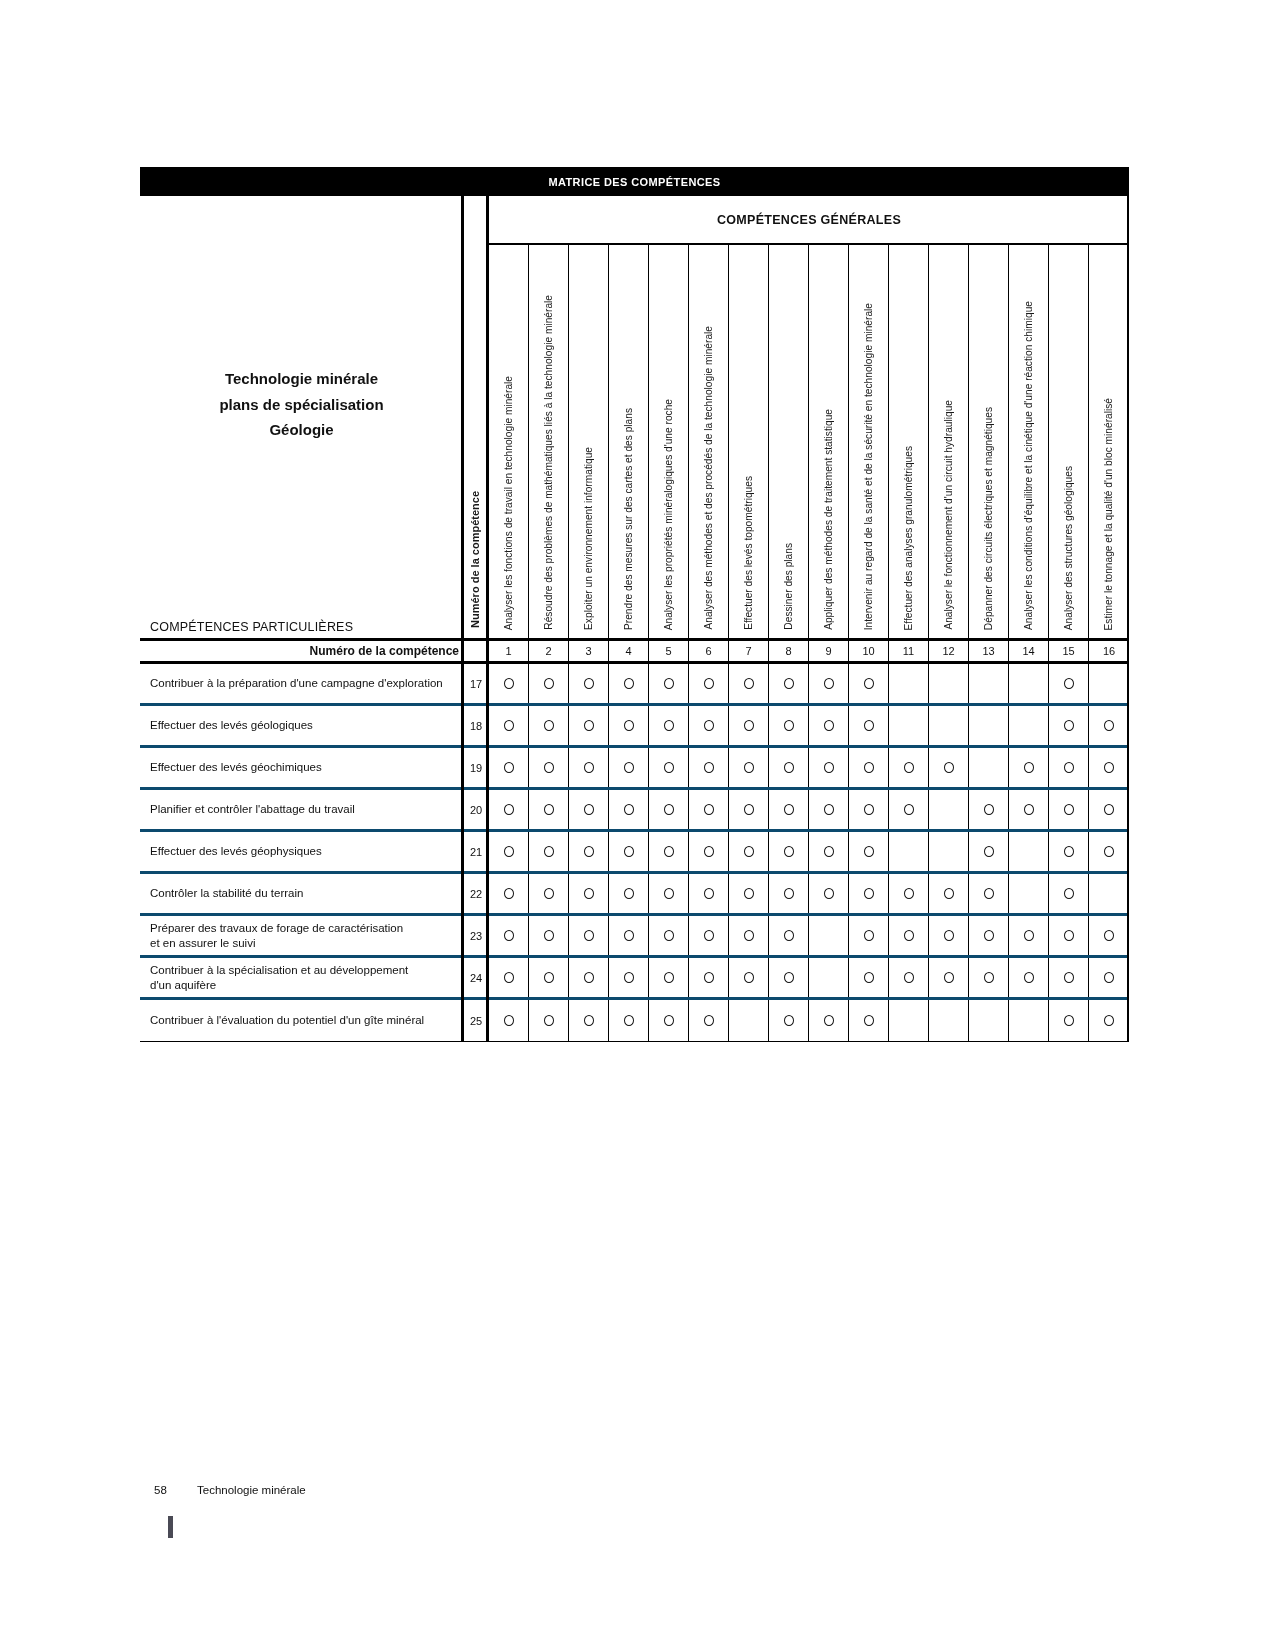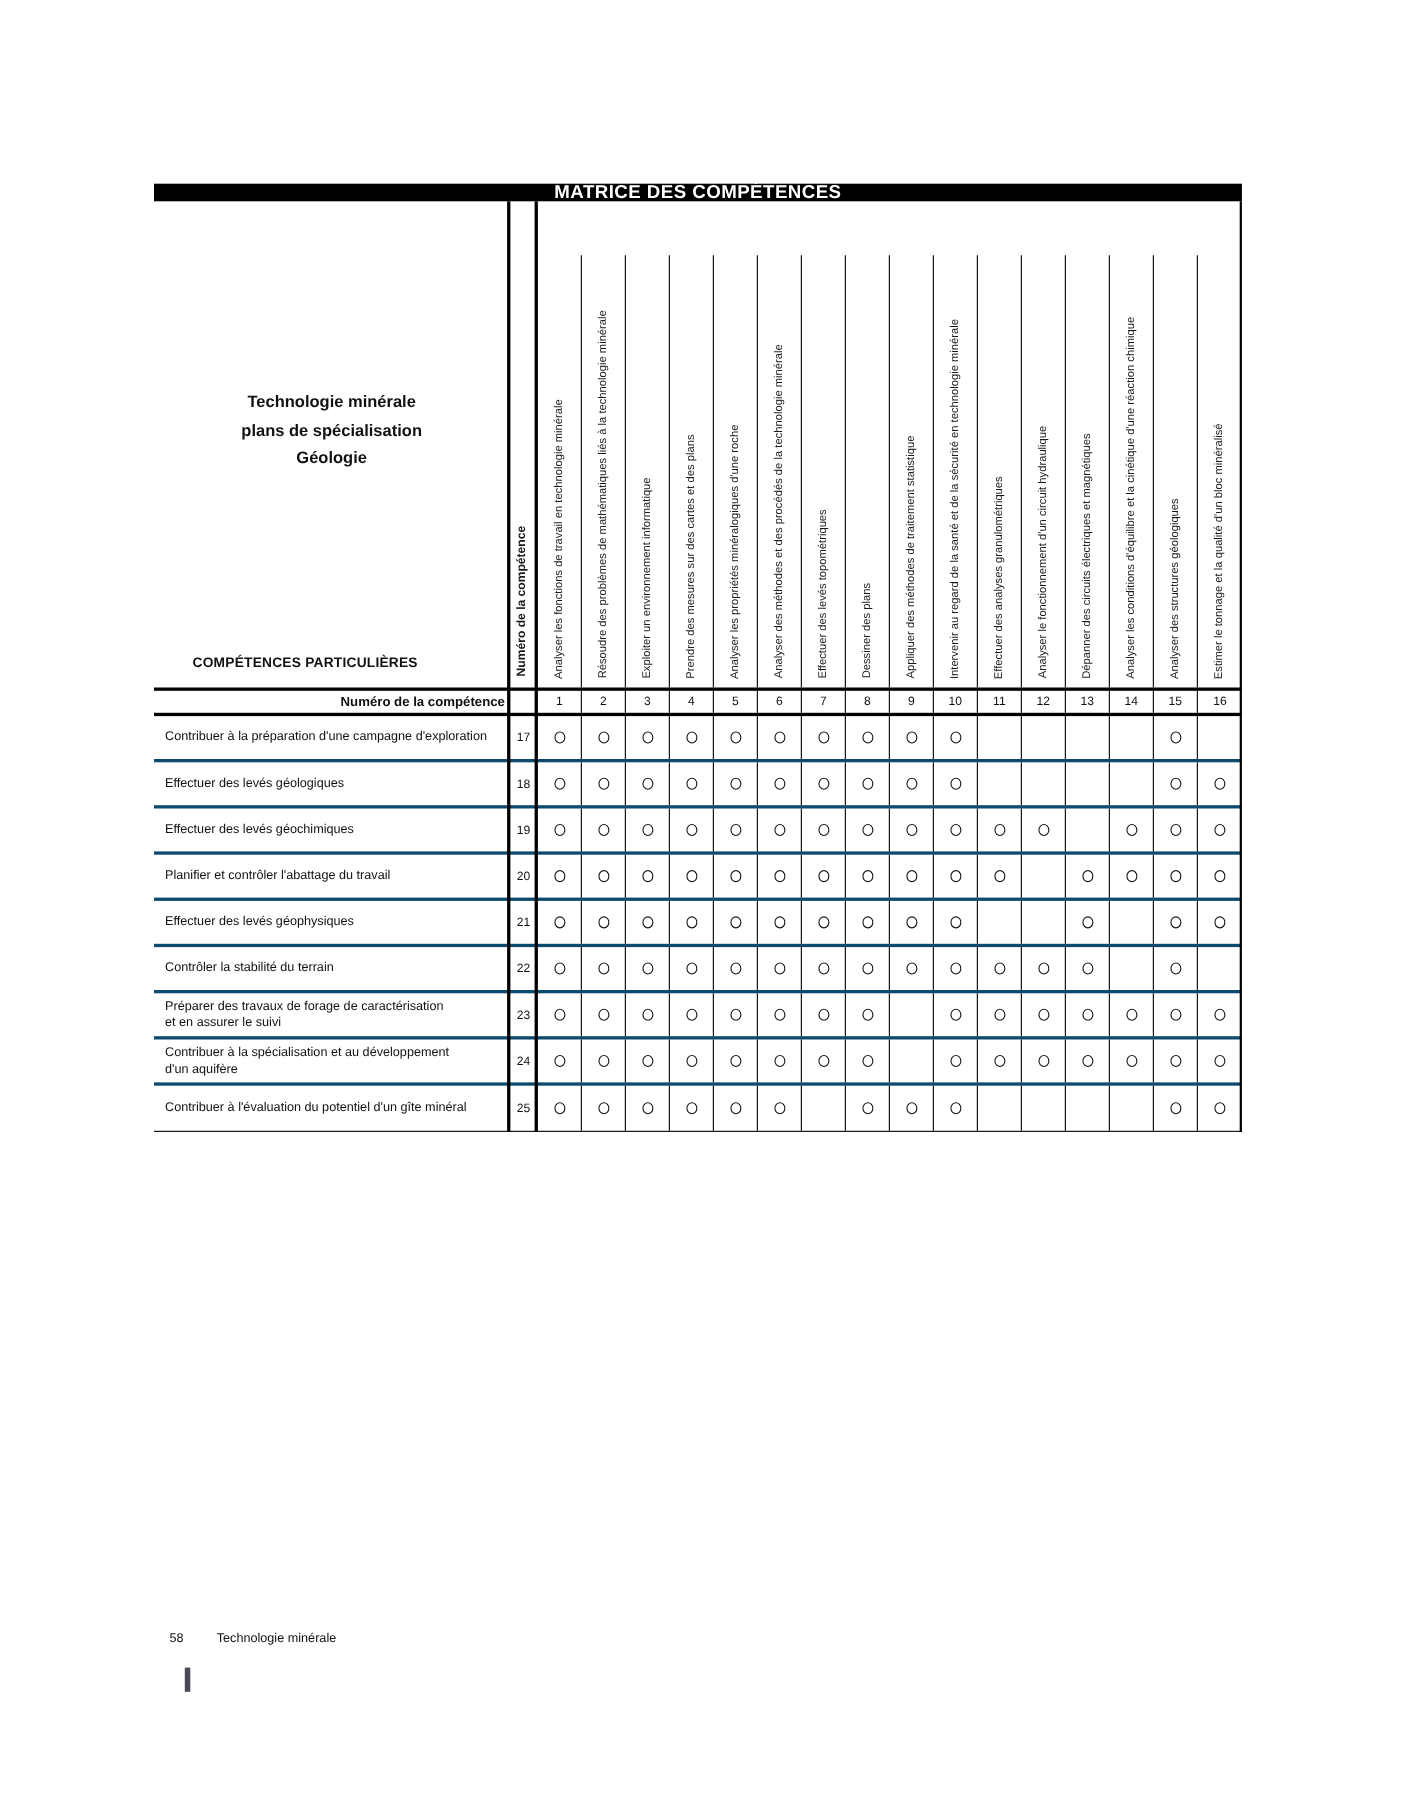--- a/index.html
+++ b/index.html
@@ -3,31 +3,31 @@
 <meta charset="utf-8">
 <style>
   html,body{margin:0;padding:0;}
   body{
     width:1276px;height:1651px;position:relative;background:#ffffff;
     font-family:"Liberation Sans", sans-serif;color:#111;
     -webkit-font-smoothing:antialiased;
   }
   .sheet{position:absolute;left:140px;top:167px;width:989px;}
   .title-bar{
-    height:16px;background:#000;color:#fff;display:flex;align-items:center;justify-content:center;
-    font-weight:bold;font-size:17px;letter-spacing:.4px;
+    height:29px;background:#000;color:#fff;display:flex;align-items:center;justify-content:center;
+    font-weight:bold;font-size:11px;letter-spacing:.4px;
   }
   .matrix{position:relative;height:848px;}
   
   .program-title{
     position:absolute;left:0;top:170px;width:323px;text-align:center;
     font-weight:bold;font-size:15px;line-height:1.7;
   }
   .particular-header{
-    position:absolute;left:10px;top:412px;font-weight:bold;font-size:12.5px;letter-spacing:.2px;margin-left:25px;
+    position:absolute;left:10px;top:424px;font-weight:normal;font-size:12.5px;letter-spacing:.2px;
   }
   
   .vbar{position:absolute;top:0;height:846px;width:3px;background:#000;z-index:6;}
   .vbar.b1{left:321px;}
   .vbar.b2{left:346px;}
   .right-border{position:absolute;top:0;left:987px;width:2px;height:846px;background:#000;z-index:6;}
   
   .hrule{position:absolute;left:0;width:989px;height:3px;background:#000;z-index:7;}
   .hrule.r1{top:442px;}
   .hrule.r2{top:465px;}
@@ -91,20 +91,23 @@
     </div>
     <div class="particular-header">COMPÉTENCES PARTICULIÈRES</div>
 
     <div class="vbar b1"></div>
     <div class="vbar b2"></div>
     <div class="numcol-label-wrap">
       <span class="vtext">Numéro de la compétence</span>
     </div>
 
     <div class="gcols">
+      <div class="gen-band">
+        <span>COMPÉTENCES GÉNÉRALES</span>
+      </div>
       <div class="gen-headers" id="gen-headers">
           <div class="hcell">
             <span class="vtext">Analyser les fonctions de travail en technologie minérale</span>
           </div>
           <div class="hcell">
             <span class="vtext">Résoudre des problèmes de mathématiques liés à la technologie minérale</span>
           </div>
           <div class="hcell">
             <span class="vtext">Exploiter un environnement informatique</span>
           </div>

